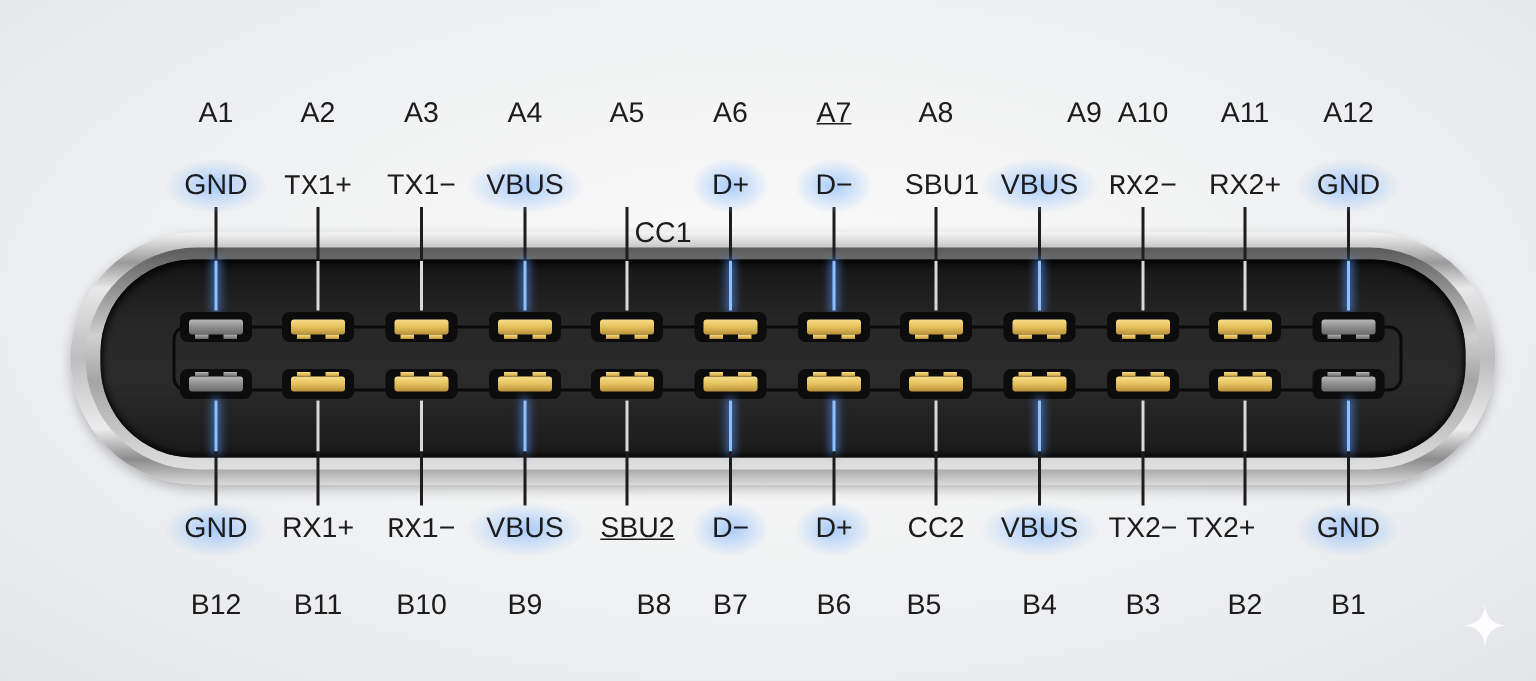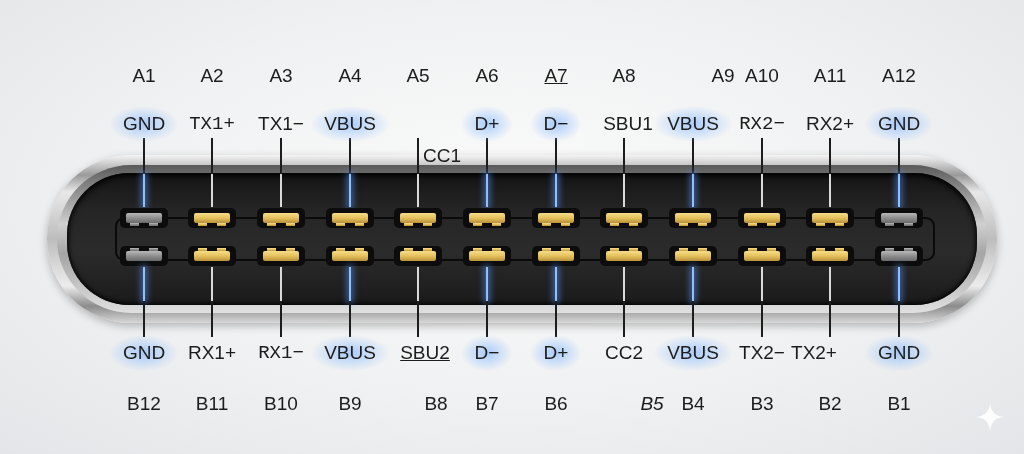--- a/index.html
+++ b/index.html
@@ -254,21 +254,21 @@
       <div class="label sig b glow" style="left: 556px;">D+</div>
       <div class="label pin-num b" style="left: 556px;">B6</div>
       <div class="pin bot gold" style="left: 624px; top: 246px;">
         <div class="metal"></div>
         <div class="tab l"></div>
         <div class="tab r"></div>
       </div>
       <div class="lead light" style="left: 624px; top: 267px; height: 34px;"></div>
       <div class="lead dark" style="left: 624px; top: 301px; height: 36px;"></div>
       <div class="label sig b" style="left: 624px;">CC2</div>
-      <div class="label pin-num b" style="left: 652px; font-style: italic;">B5</div>
+      <div class="label pin-num b" style="left: 616px;">B5</div>
       <div class="pin bot gold" style="left: 693px; top: 246px;">
         <div class="metal"></div>
         <div class="tab l"></div>
         <div class="tab r"></div>
       </div>
       <div class="lead blue" style="left: 693px; top: 267px; height: 34px;"></div>
       <div class="lead dark" style="left: 693px; top: 301px; height: 36px;"></div>
       <div class="label sig b glow" style="left: 693px;">VBUS</div>
       <div class="label pin-num b" style="left: 693px;">B4</div>
       <div class="pin bot gold" style="left: 762px; top: 246px;">

